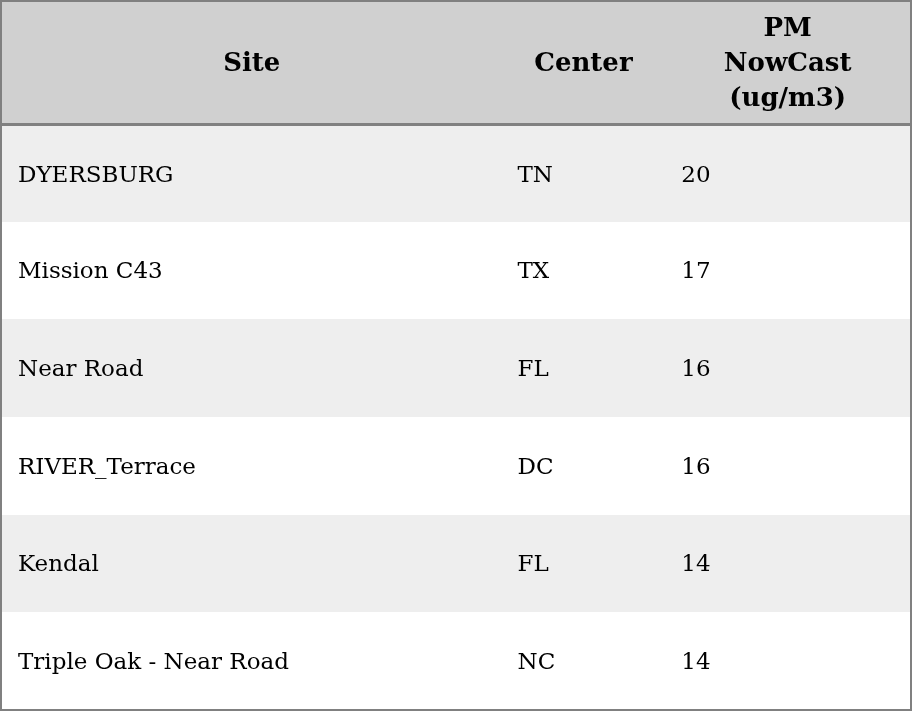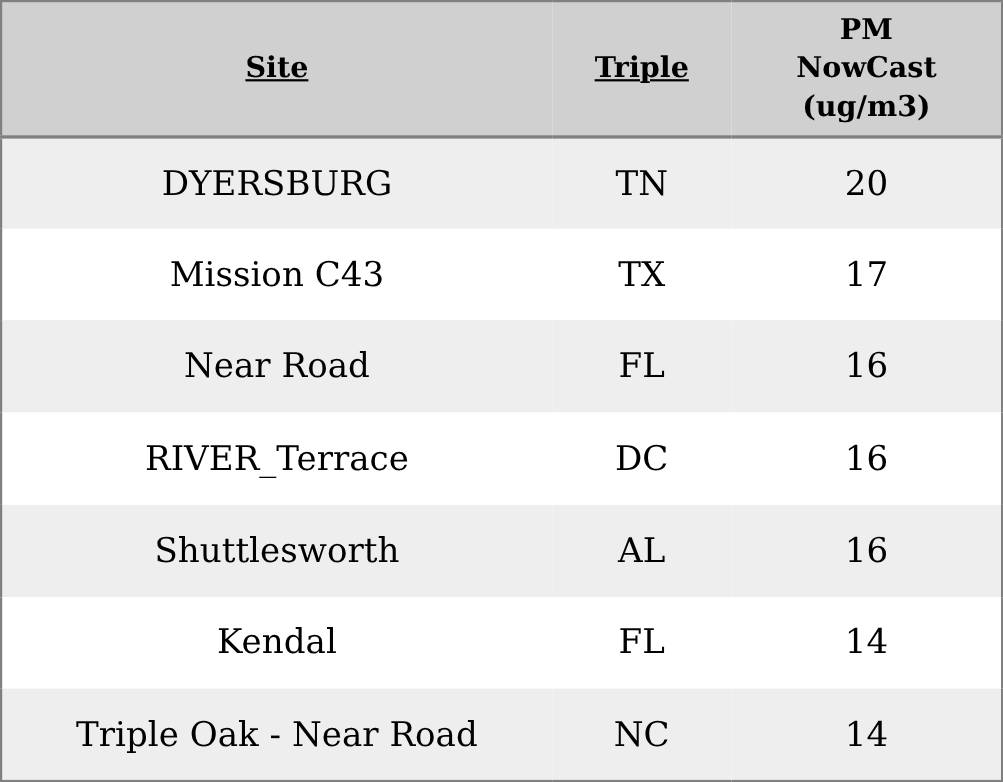--- a/index.html
+++ b/index.html
@@ -42,27 +42,26 @@
       vertical-align: middle;
       line-height: 1.35;
       padding: 0 4px;
     }
     thead th .hdr-wrap {
       display: inline-block;
       max-width: 140px;
     }
     thead th .hdr-wide {
       display: inline-block;
-      text-decoration: underline;
     }
     tbody td {
-      font-size: 31px;
-      text-align: center;
+      font-size: 23px;
+      text-align: left;
       vertical-align: middle;
-      padding: 0 4px;
+      padding: 0 16px;
       height: 58px;
     }
     tbody tr:nth-child(odd)  { background: var(--row-alt-bg, #eeeeee); }
     tbody tr:nth-child(even) { background: var(--row-bg, #ffffff); }
   </style>
 </head>
 <body>
 
 <div class="screen">
   <table class="data-table">
@@ -70,21 +69,21 @@
       <col class="col-site">
       <col class="col-state">
       <col class="col-pm">
     </colgroup>
     <thead>
       <tr>
         <th>
           <span class="hdr-wide">Site</span>
         </th>
         <th>
-          <span class="hdr-wide">Triple</span>
+          <span class="hdr-wide">Center</span>
         </th>
         <th>
           <span class="hdr-wrap">PM NowCast (ug/m3)</span>
         </th>
       </tr>
     </thead>
     <tbody>
         <tr>
           <td>DYERSBURG</td>
           <td>TN</td>
@@ -99,25 +98,20 @@
           <td>Near Road</td>
           <td>FL</td>
           <td>16</td>
         </tr>
         <tr>
           <td>RIVER_Terrace</td>
           <td>DC</td>
           <td>16</td>
         </tr>
         <tr>
-          <td>Shuttlesworth</td>
-          <td>AL</td>
-          <td>16</td>
-        </tr>
-        <tr>
           <td>Kendal</td>
           <td>FL</td>
           <td>14</td>
         </tr>
         <tr>
           <td>Triple Oak - Near Road</td>
           <td>NC</td>
           <td>14</td>
         </tr>
       </tbody>

